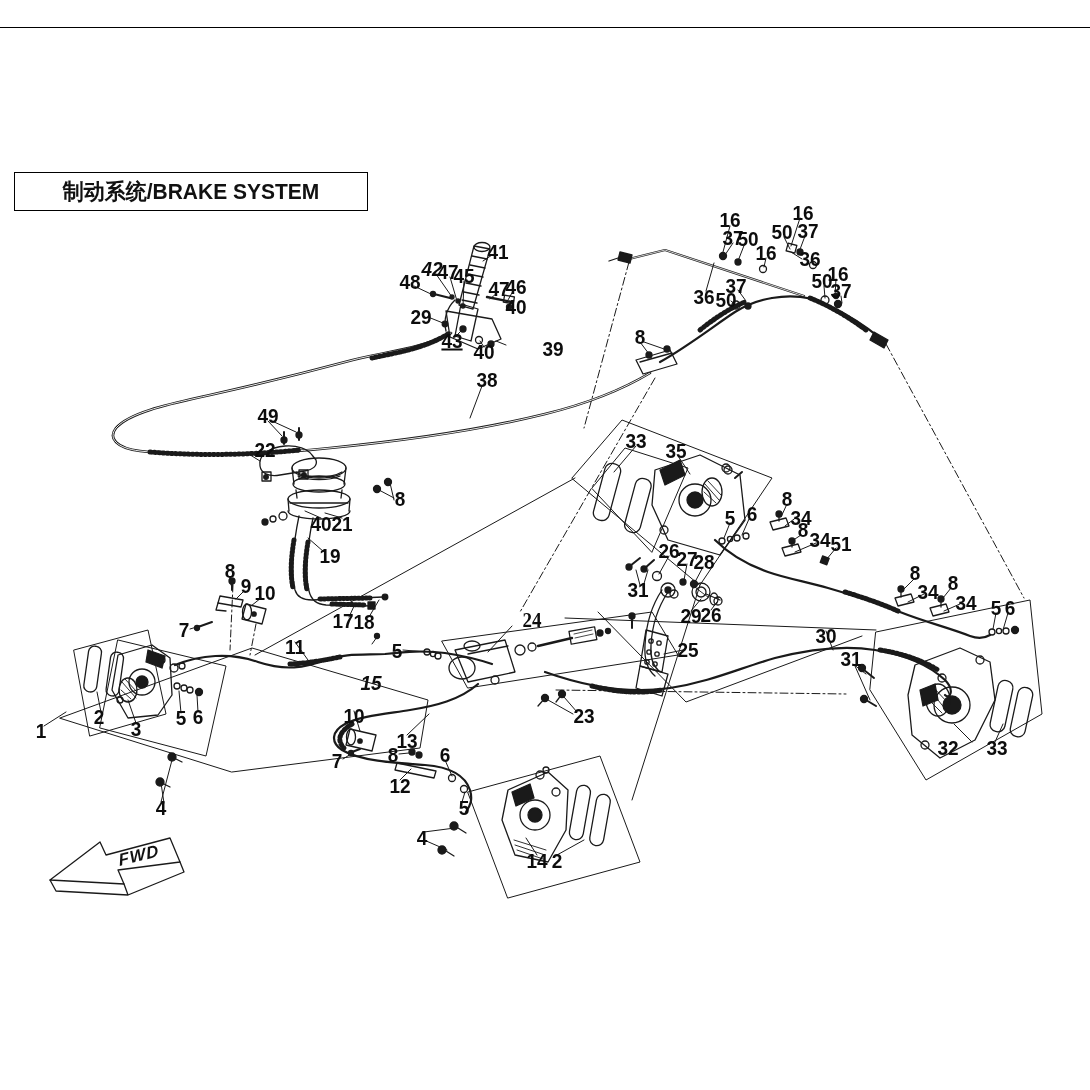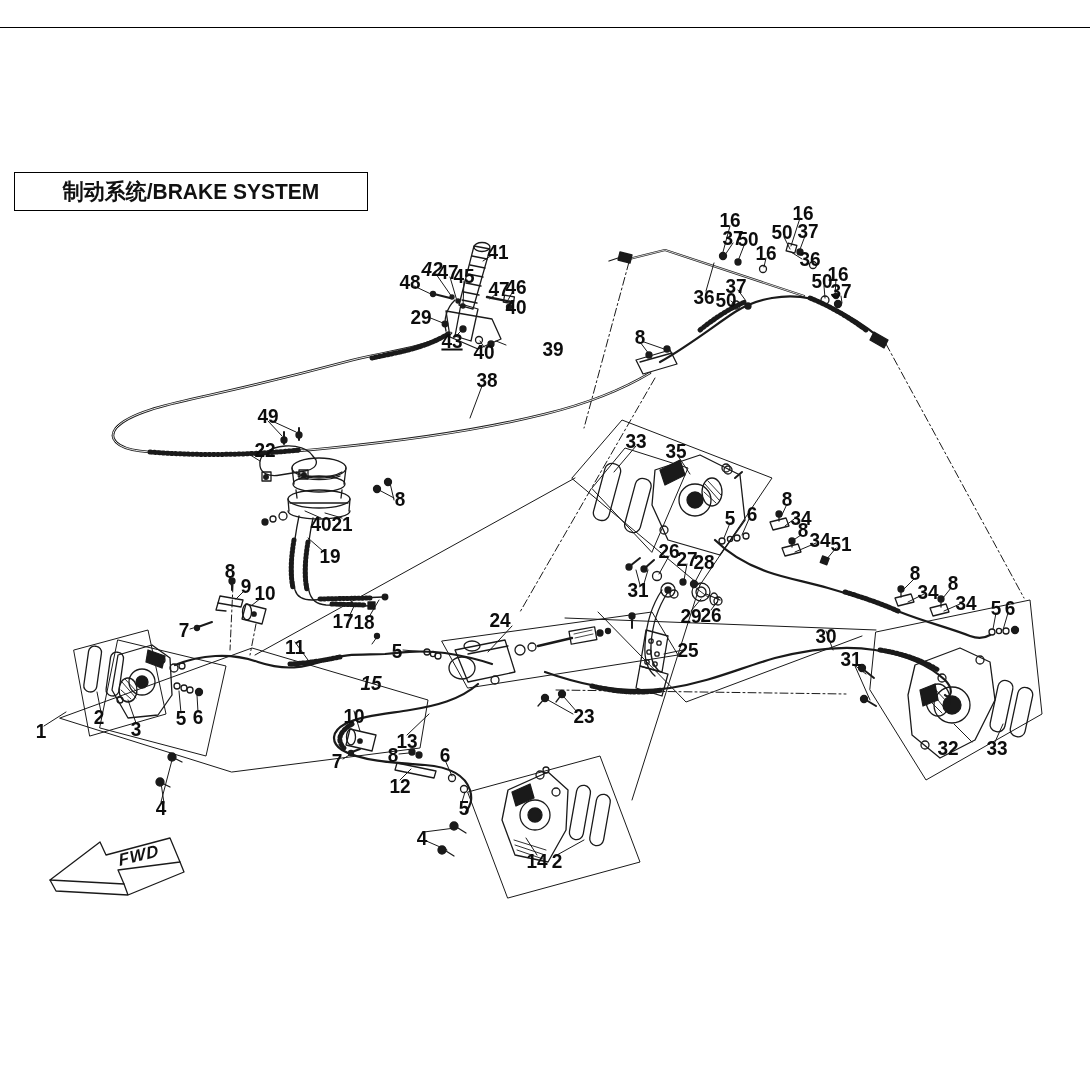--- a/index.html
+++ b/index.html
@@ -408,21 +408,21 @@
       <div class="part-label" style="left: 364px; top: 622px;">18</div>
       <div class="part-label" style="left: 295px; top: 647px;">11</div>
       <div class="part-label" style="left: 371px; top: 683px; font-style: italic;">15</div>
       <div class="part-label" style="left: 397px; top: 651px;">5</div>
       <div class="part-label" style="left: 41px; top: 731px;">1</div>
       <div class="part-label" style="left: 99px; top: 717px;">2</div>
       <div class="part-label" style="left: 136px; top: 729px;">3</div>
       <div class="part-label" style="left: 181px; top: 718px;">5</div>
       <div class="part-label" style="left: 198px; top: 717px;">6</div>
       <div class="part-label" style="left: 161px; top: 808px;">4</div>
-      <div class="part-label" style="left: 500px; top: 620px;">24</div>
+      <div class="part-label" style="left: 532px; top: 620px; font-family: Liberation Serif, serif;">24</div>
       <div class="part-label" style="left: 584px; top: 716px;">23</div>
       <div class="part-label" style="left: 354px; top: 716px;">10</div>
       <div class="part-label" style="left: 407px; top: 741px;">13</div>
       <div class="part-label" style="left: 337px; top: 761px;">7</div>
       <div class="part-label" style="left: 393px; top: 755px;">8</div>
       <div class="part-label" style="left: 400px; top: 786px;">12</div>
       <div class="part-label" style="left: 445px; top: 755px;">6</div>
       <div class="part-label" style="left: 464px; top: 808px;">5</div>
       <div class="part-label" style="left: 422px; top: 838px;">4</div>
       <div class="part-label" style="left: 537px; top: 861px;">14</div>

